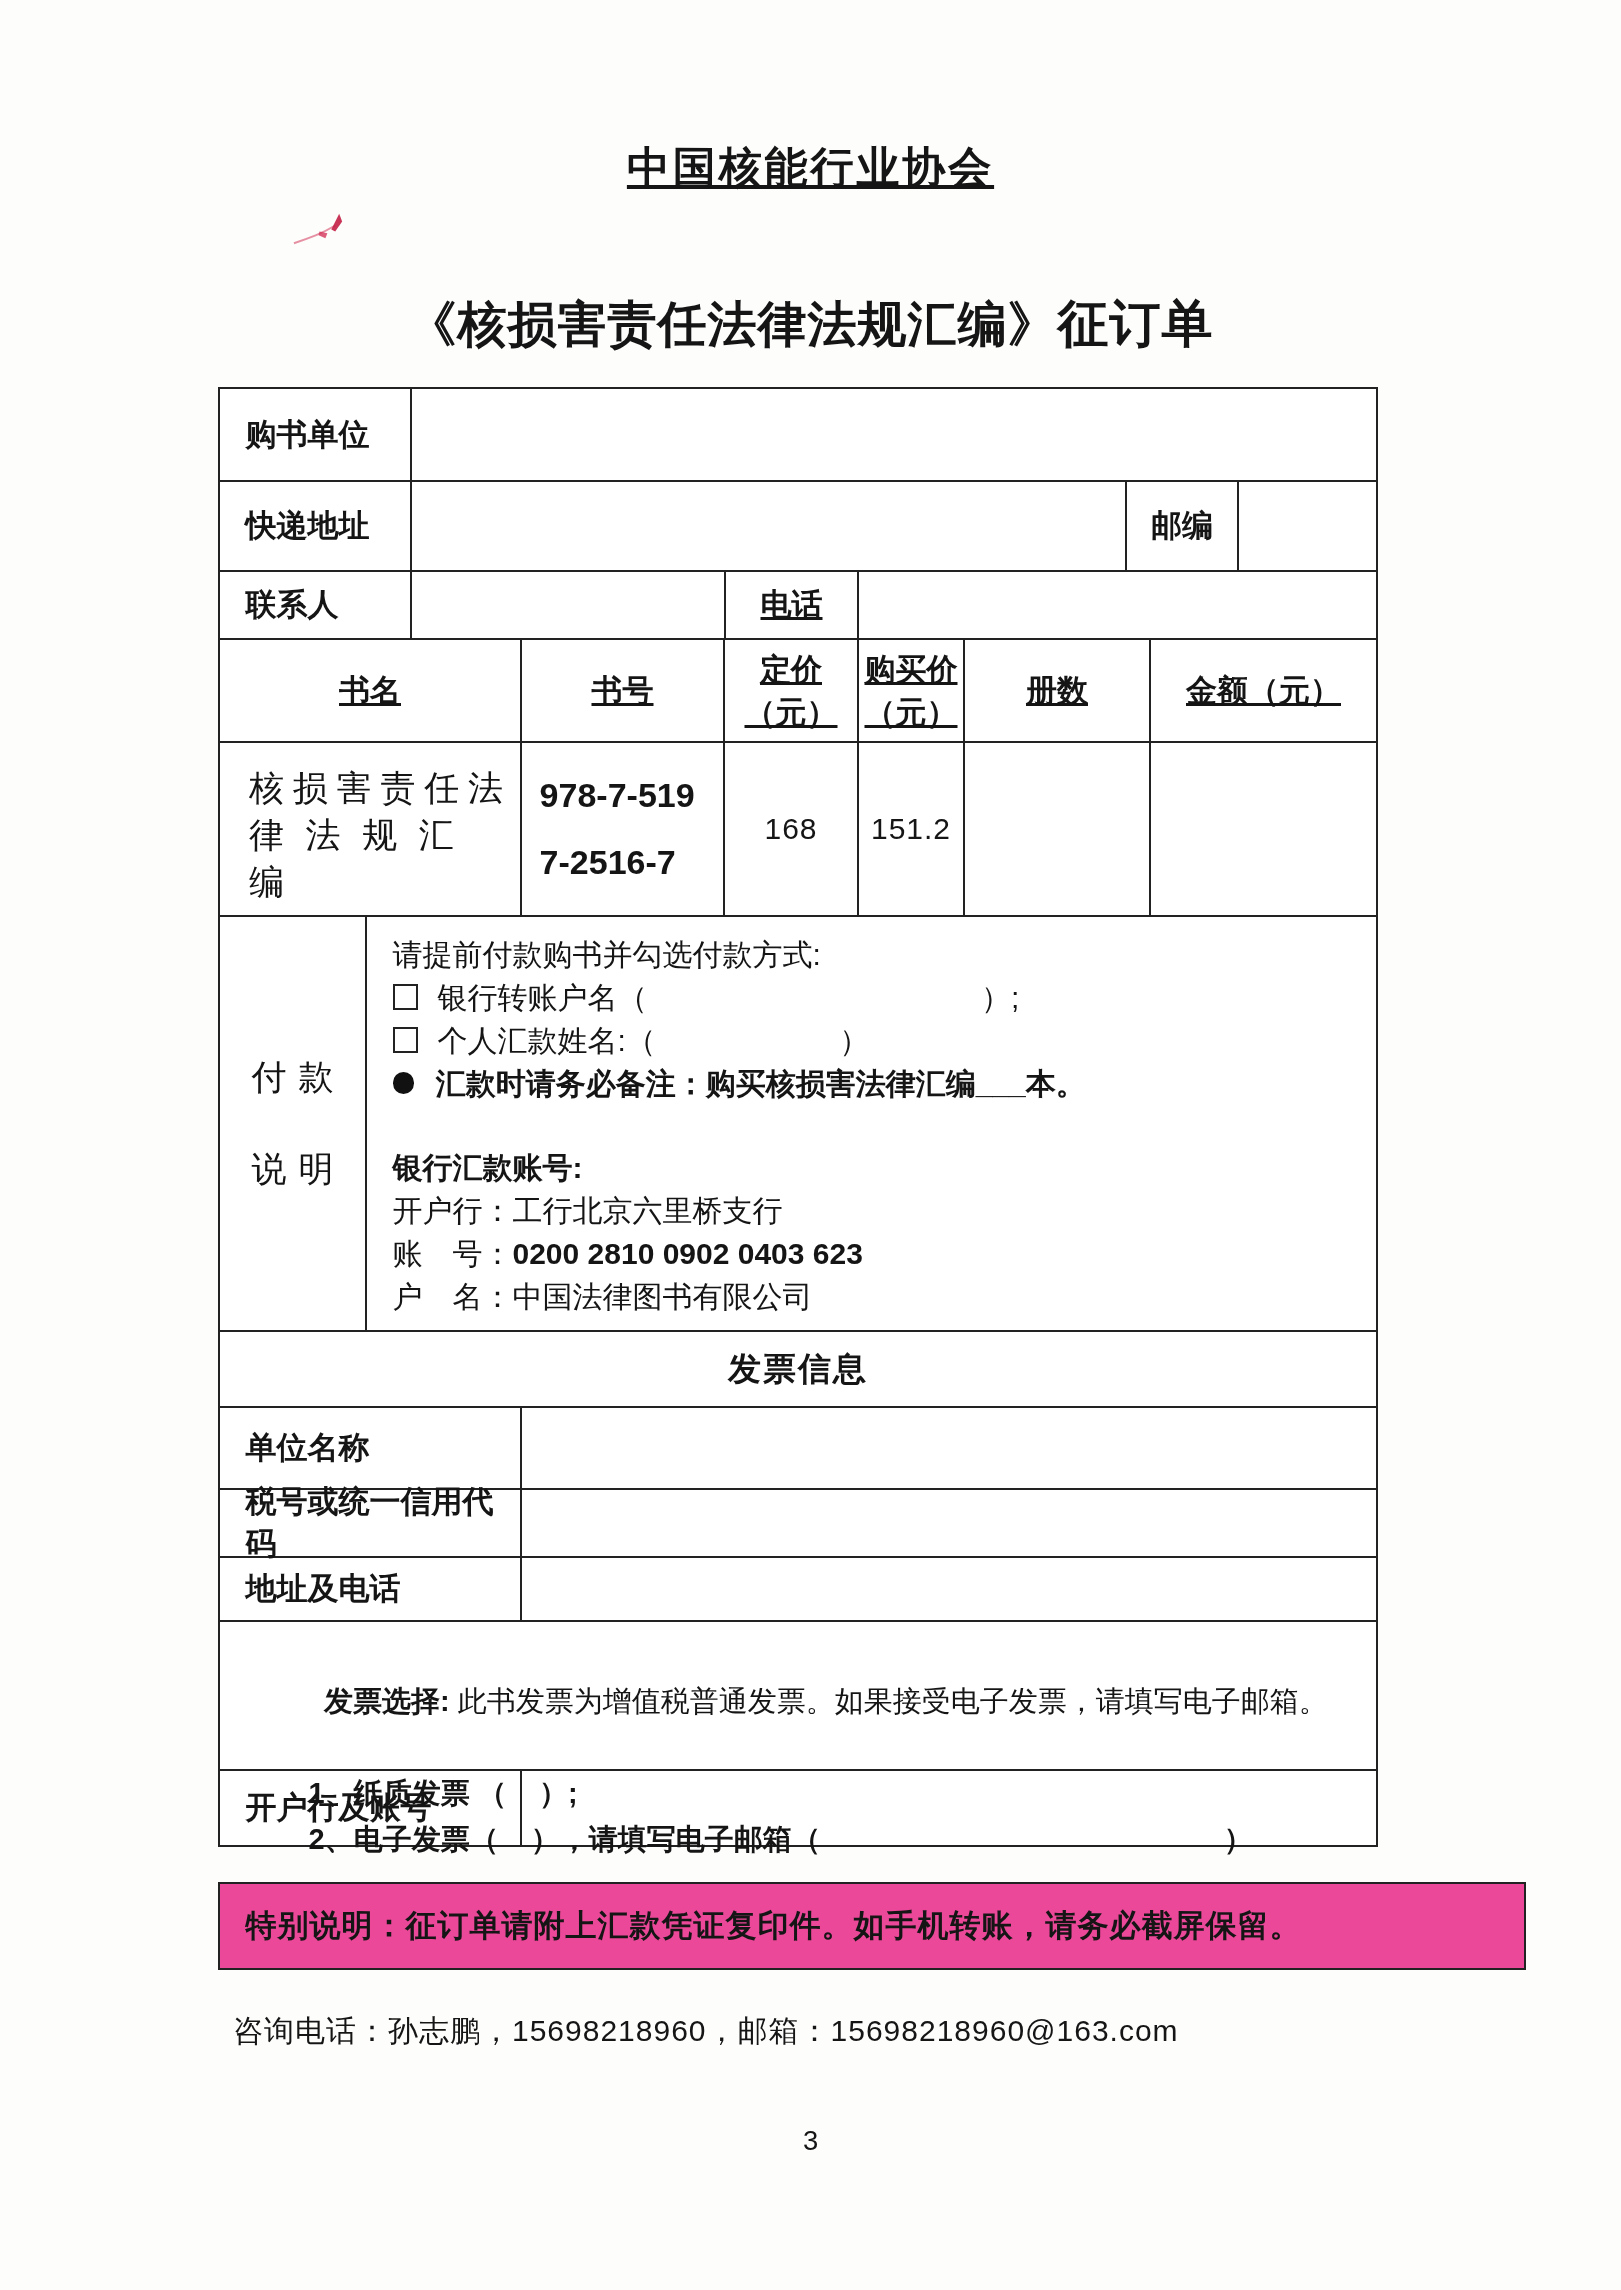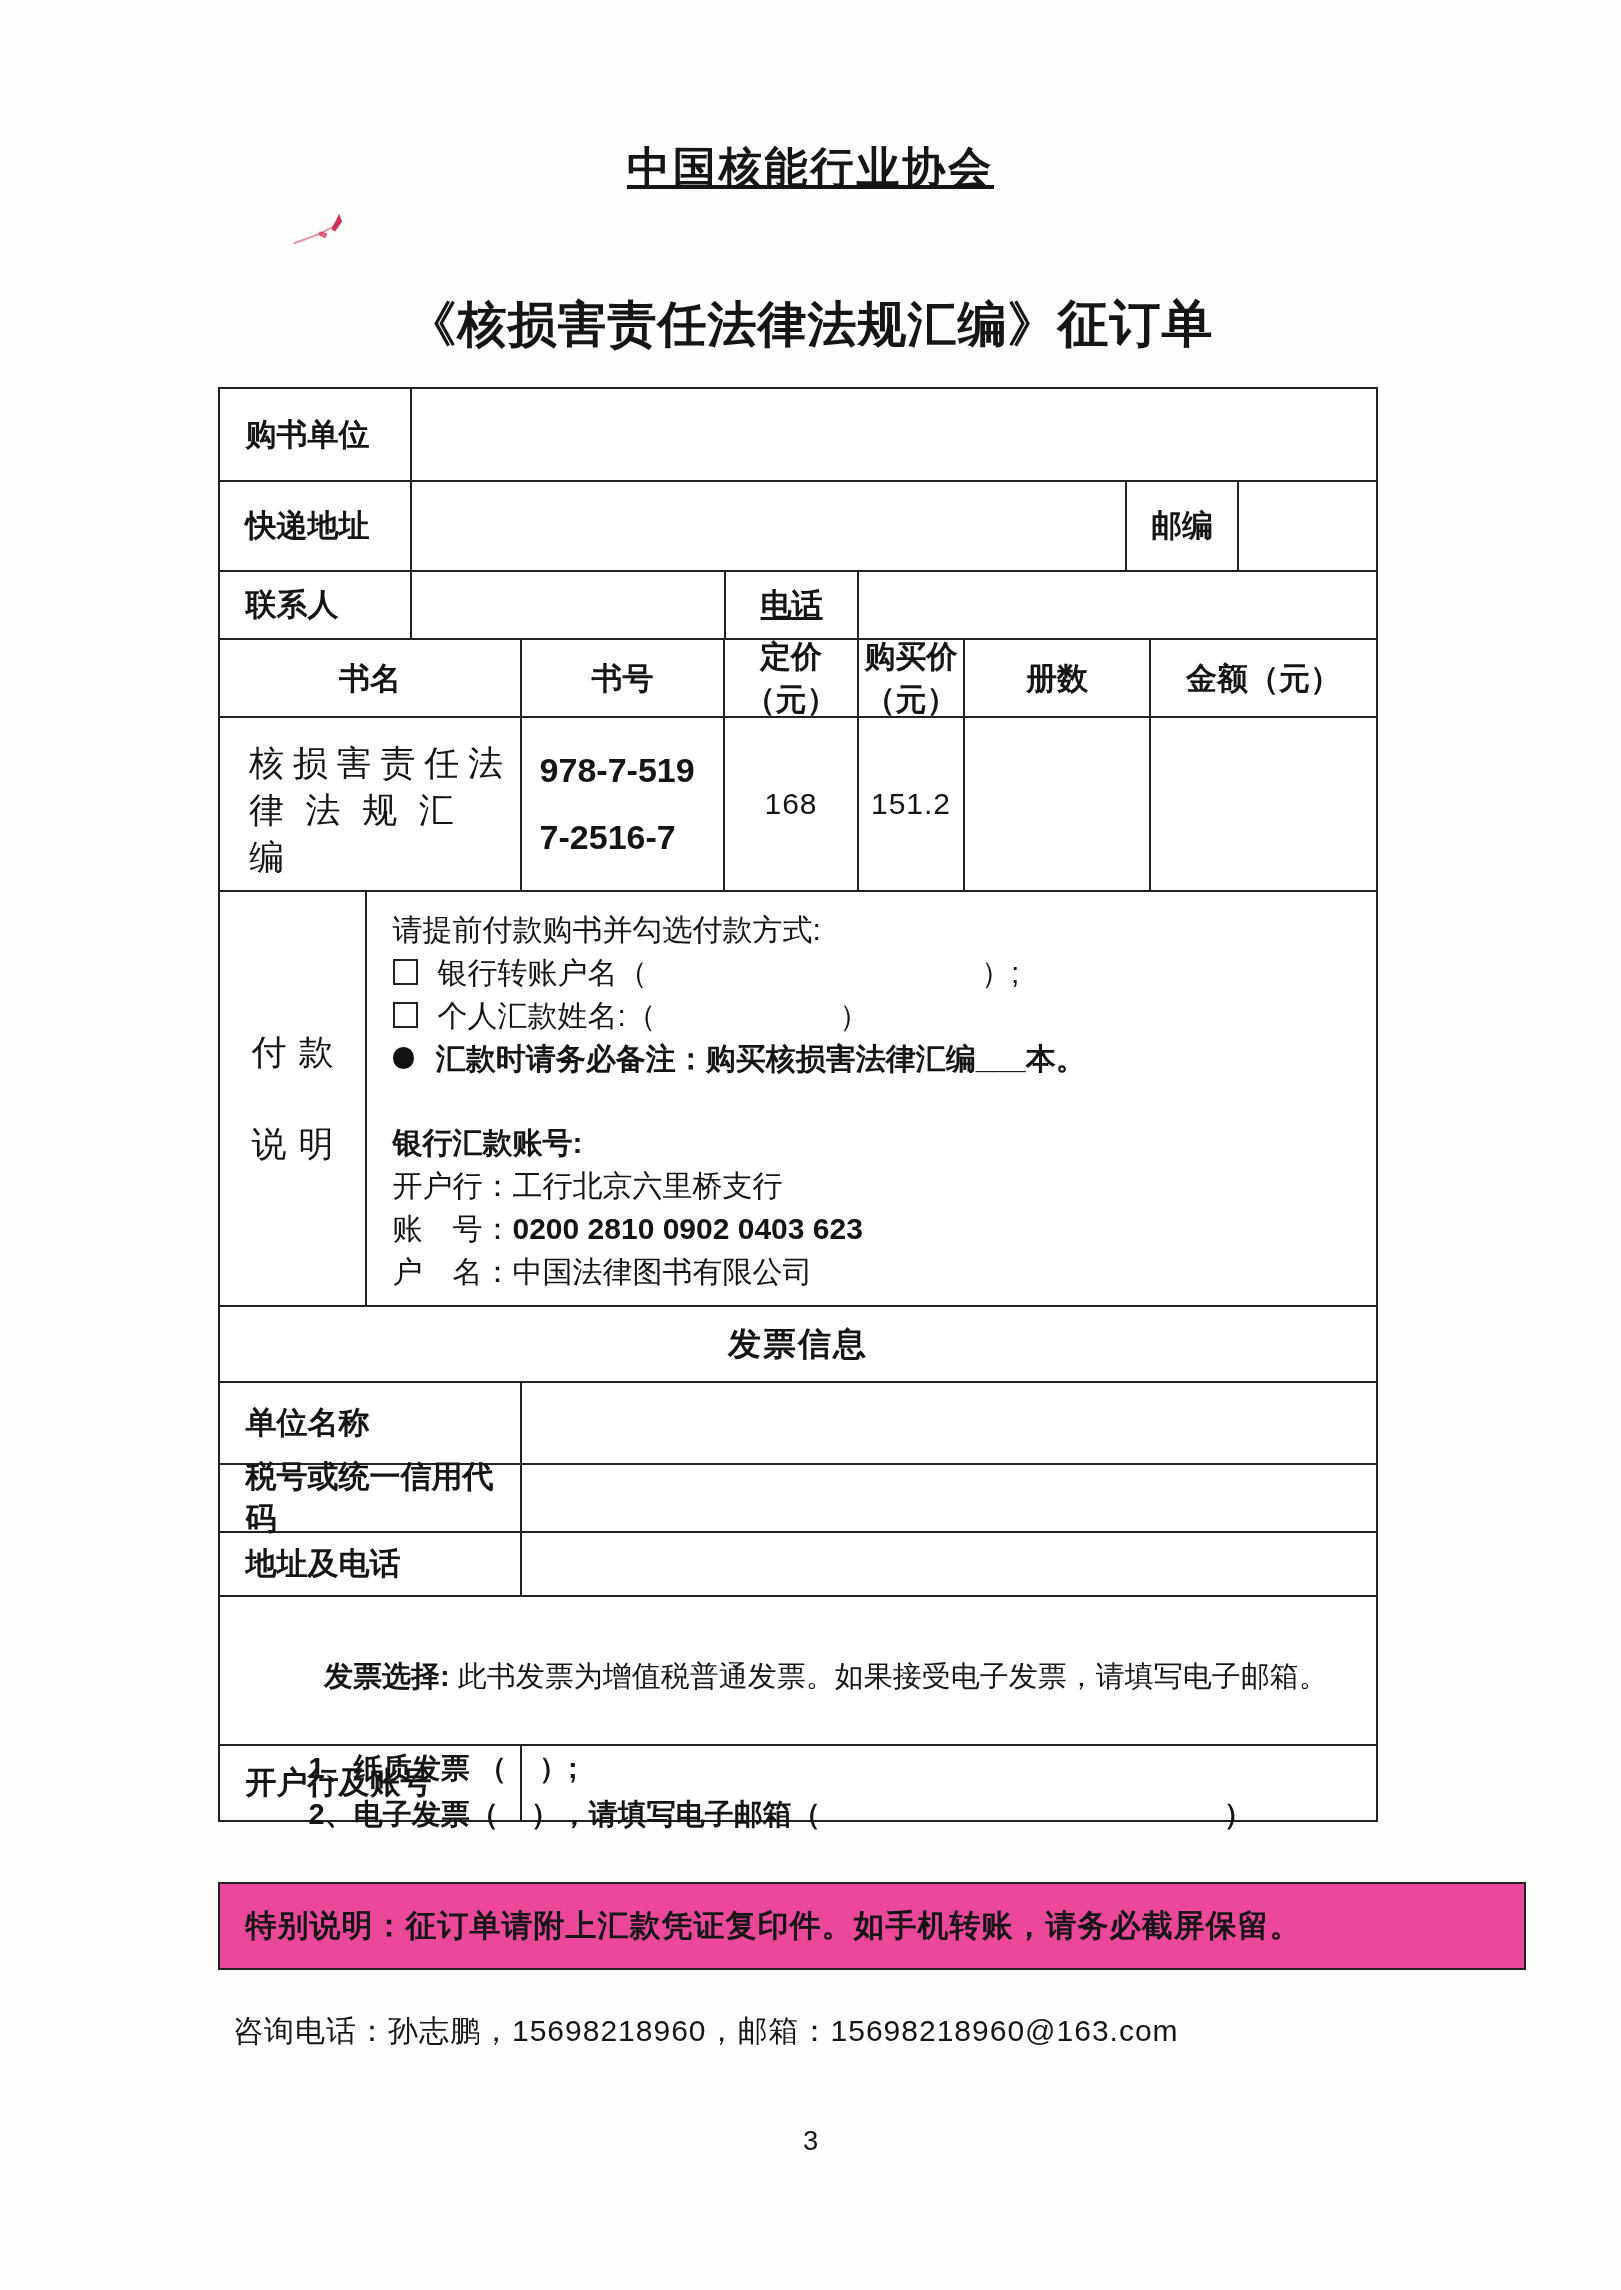--- a/index.html
+++ b/index.html
@@ -23,21 +23,21 @@
   .form { position:absolute; left:218px; top:387px; width:1160px; border:2.9px solid #222; background:#fff; }
   .row { display:flex; border-bottom:2px solid #222; align-items:stretch; }
   .row:last-child { border-bottom:none; }
   .cell { border-right:2px solid #222; display:flex; align-items:center; }
   .cell:last-child { border-right:none; }
   .lbl { font-weight:700; font-size:31px; padding-left:25.5px; }
   .center { justify-content:center; padding-left:0; text-align:center; }
   .grow { flex:1 1 auto; }
 
   .h-r1 { height:93px; }  .h-r2 { height:90px; }  .h-r3 { height:68px; }
-  .h-r4 { height:78px; } .h-r5 { height:174px; } .h-r6 { height:415px; }
+  .h-r4 { height:103px;text-decoration:underline; } .h-r5 { height:174px; } .h-r6 { height:415px; }
   .h-r7 { height:76px; }  .h-r8 { height:82px; }  .h-r9 { height:68px; }
   .h-r10 { height:64px; } .h-r11 { height:74px; } .h-r12 { height:149px; }
 
   .w-label { width:192px; flex:0 0 192px; }
   .w-postcode { width:112px; flex:0 0 112px; }
   .w-postend { width:137px; flex:0 0 137px; }
   .w-contactval { width:314px; flex:0 0 314px; }
   .w-phone { width:133px; flex:0 0 133px;text-decoration:underline; }
   .w-c1 { width:302px; flex:0 0 302px; }
   .w-c2 { width:203px; flex:0 0 203px; }

